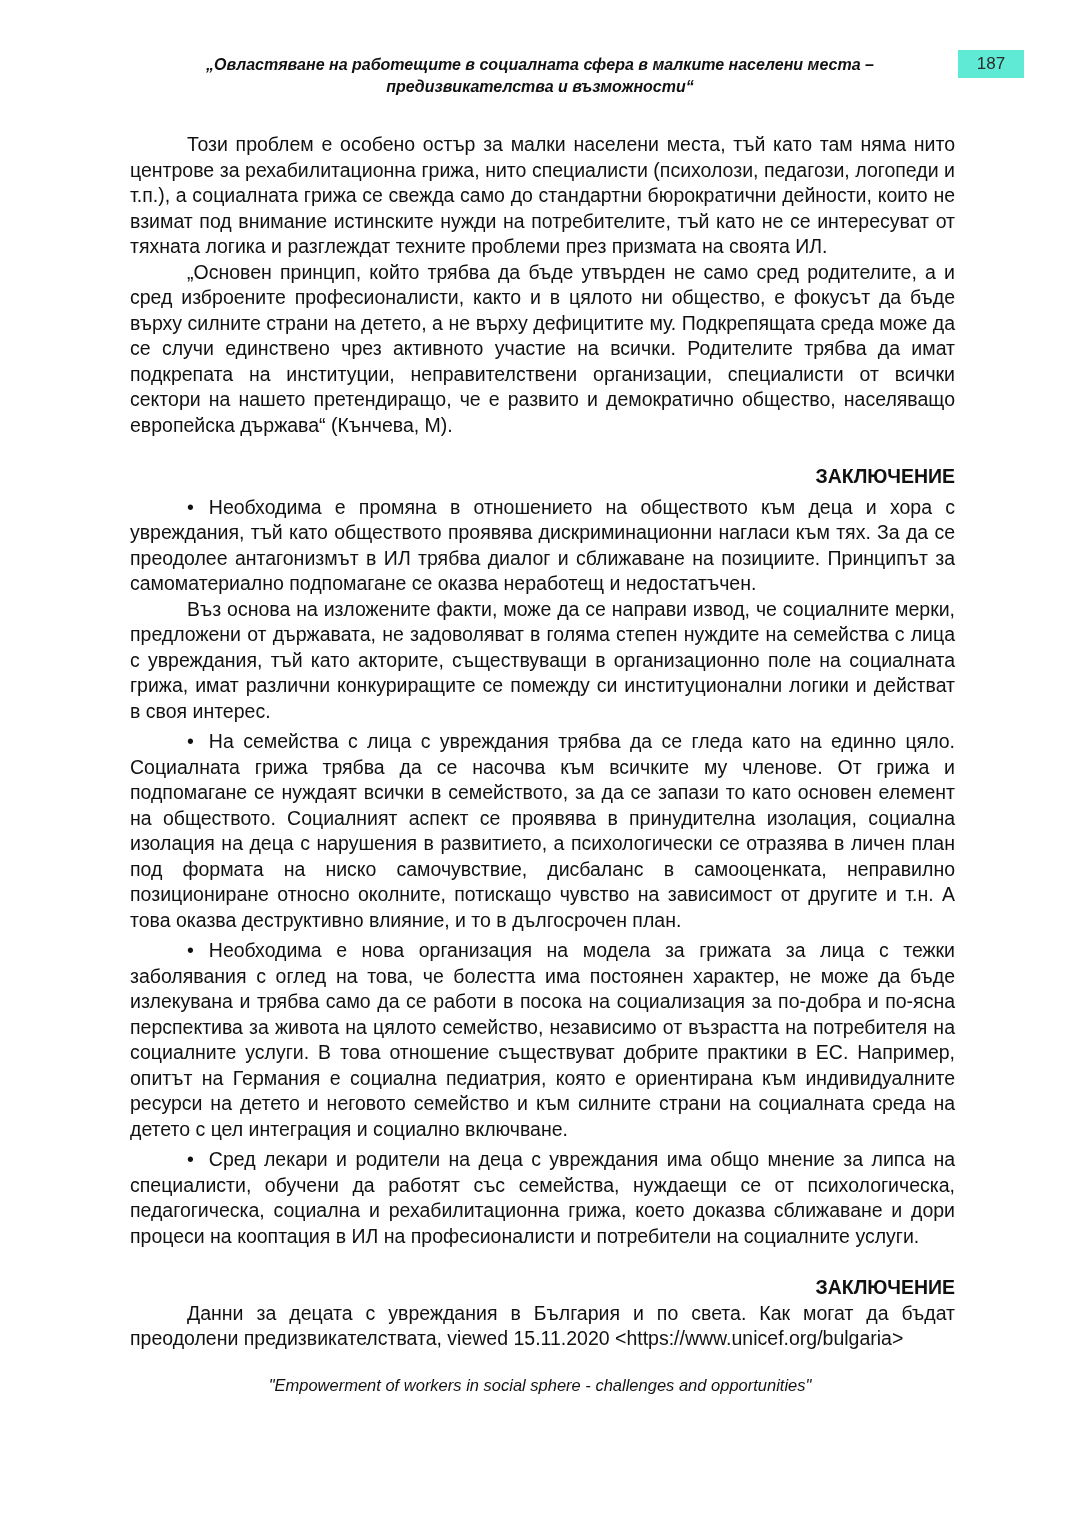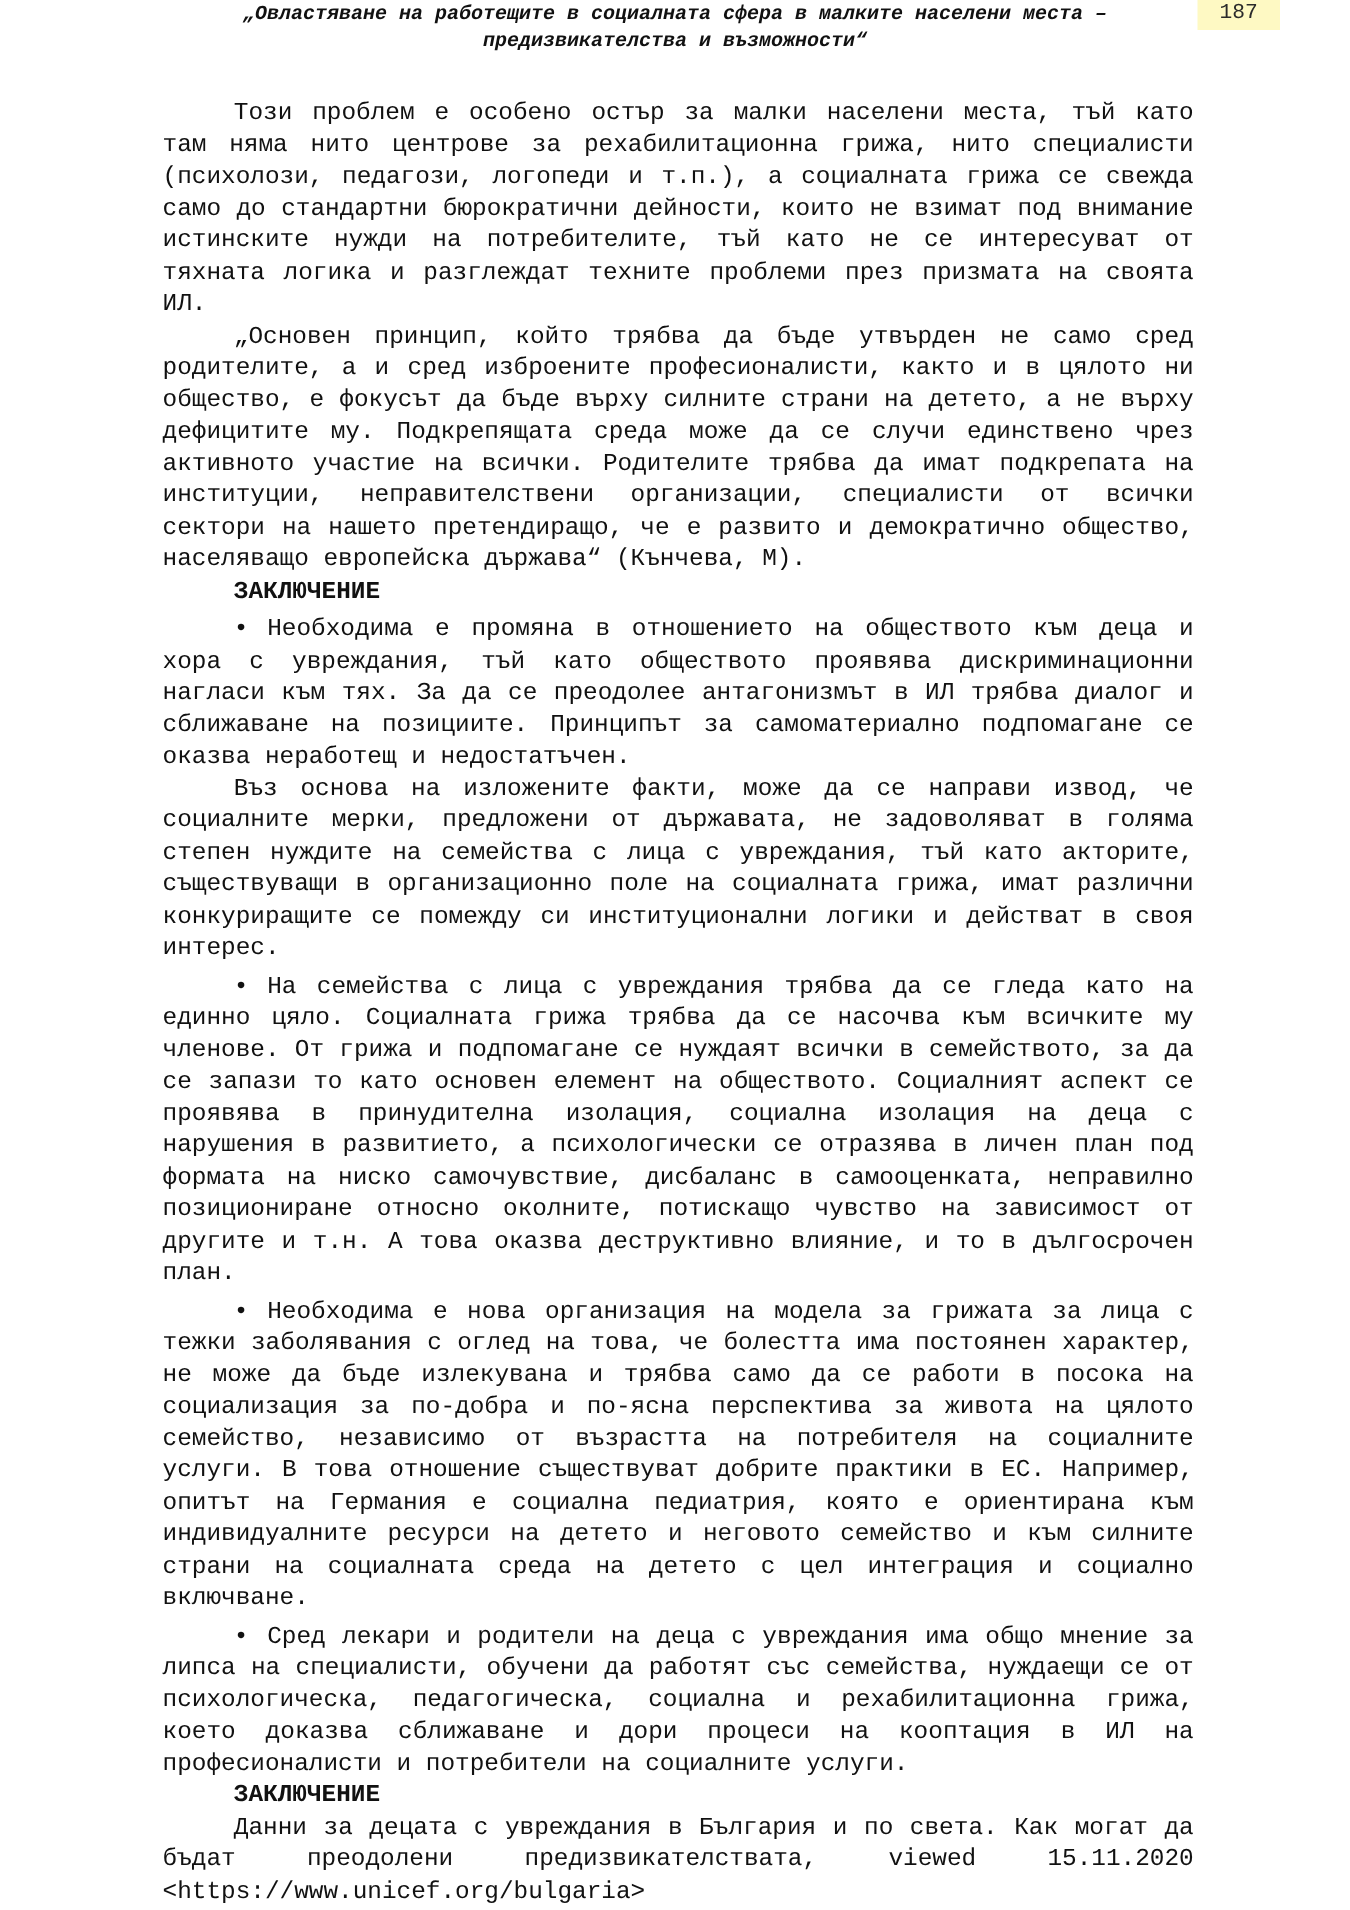--- a/index.html
+++ b/index.html
@@ -4,59 +4,61 @@
 <style>
   * { margin: 0; padding: 0; box-sizing: border-box; }
   html, body { background: #e8e8e8; }
   .page {
     width: 1080px;
     height: 1528px;
     margin: 0 auto;
     background: #ffffff;
     position: relative;
     overflow: hidden;
-    font-family: Liberation Mono, monospace;
+    font-family: Liberation Sans, sans-serif;
     color: #111111;
+    padding-top: 54px;
   }
   .page-header { position: relative; }
   .running-title {
     margin: 0 auto;
     width: 820px;
     text-align: center;
     font-style: italic;
     font-weight: bold;
     font-size: 16px;
     line-height: 22px;
   }
   .page-number-badge {
     position: absolute;
     top: -4px;
     right: 56px;
     width: 66px;
     height: 28px;
-    background: #fef9c3;
+    background: #5eead4;
     color: #2b2b2b;
     font-size: 17px;
     display: flex;
     align-items: center;
     justify-content: center;
   }
   .content {
     margin: 34px 125px 0 130px;
     font-size: 19.5px;
     line-height: 25.5px;
     text-align: justify;
   }
   .para { text-indent: 57px; }
   .para.no-indent { text-indent: 0; }
   .section-heading {
     font-size: 19.5px;
     font-weight: bold;
     text-indent: 57px;
-    text-align: left;
+    text-align: right;
+    margin-top: 26px;
   }
   .bullet { margin-top: 5px; }
   .bullet-glyph { margin-right: 15px; }
   .page-footer {
     margin-top: 24px;
     text-align: center;
     font-style: italic;
     font-size: 16.5px;
     color: #111111;
   }

